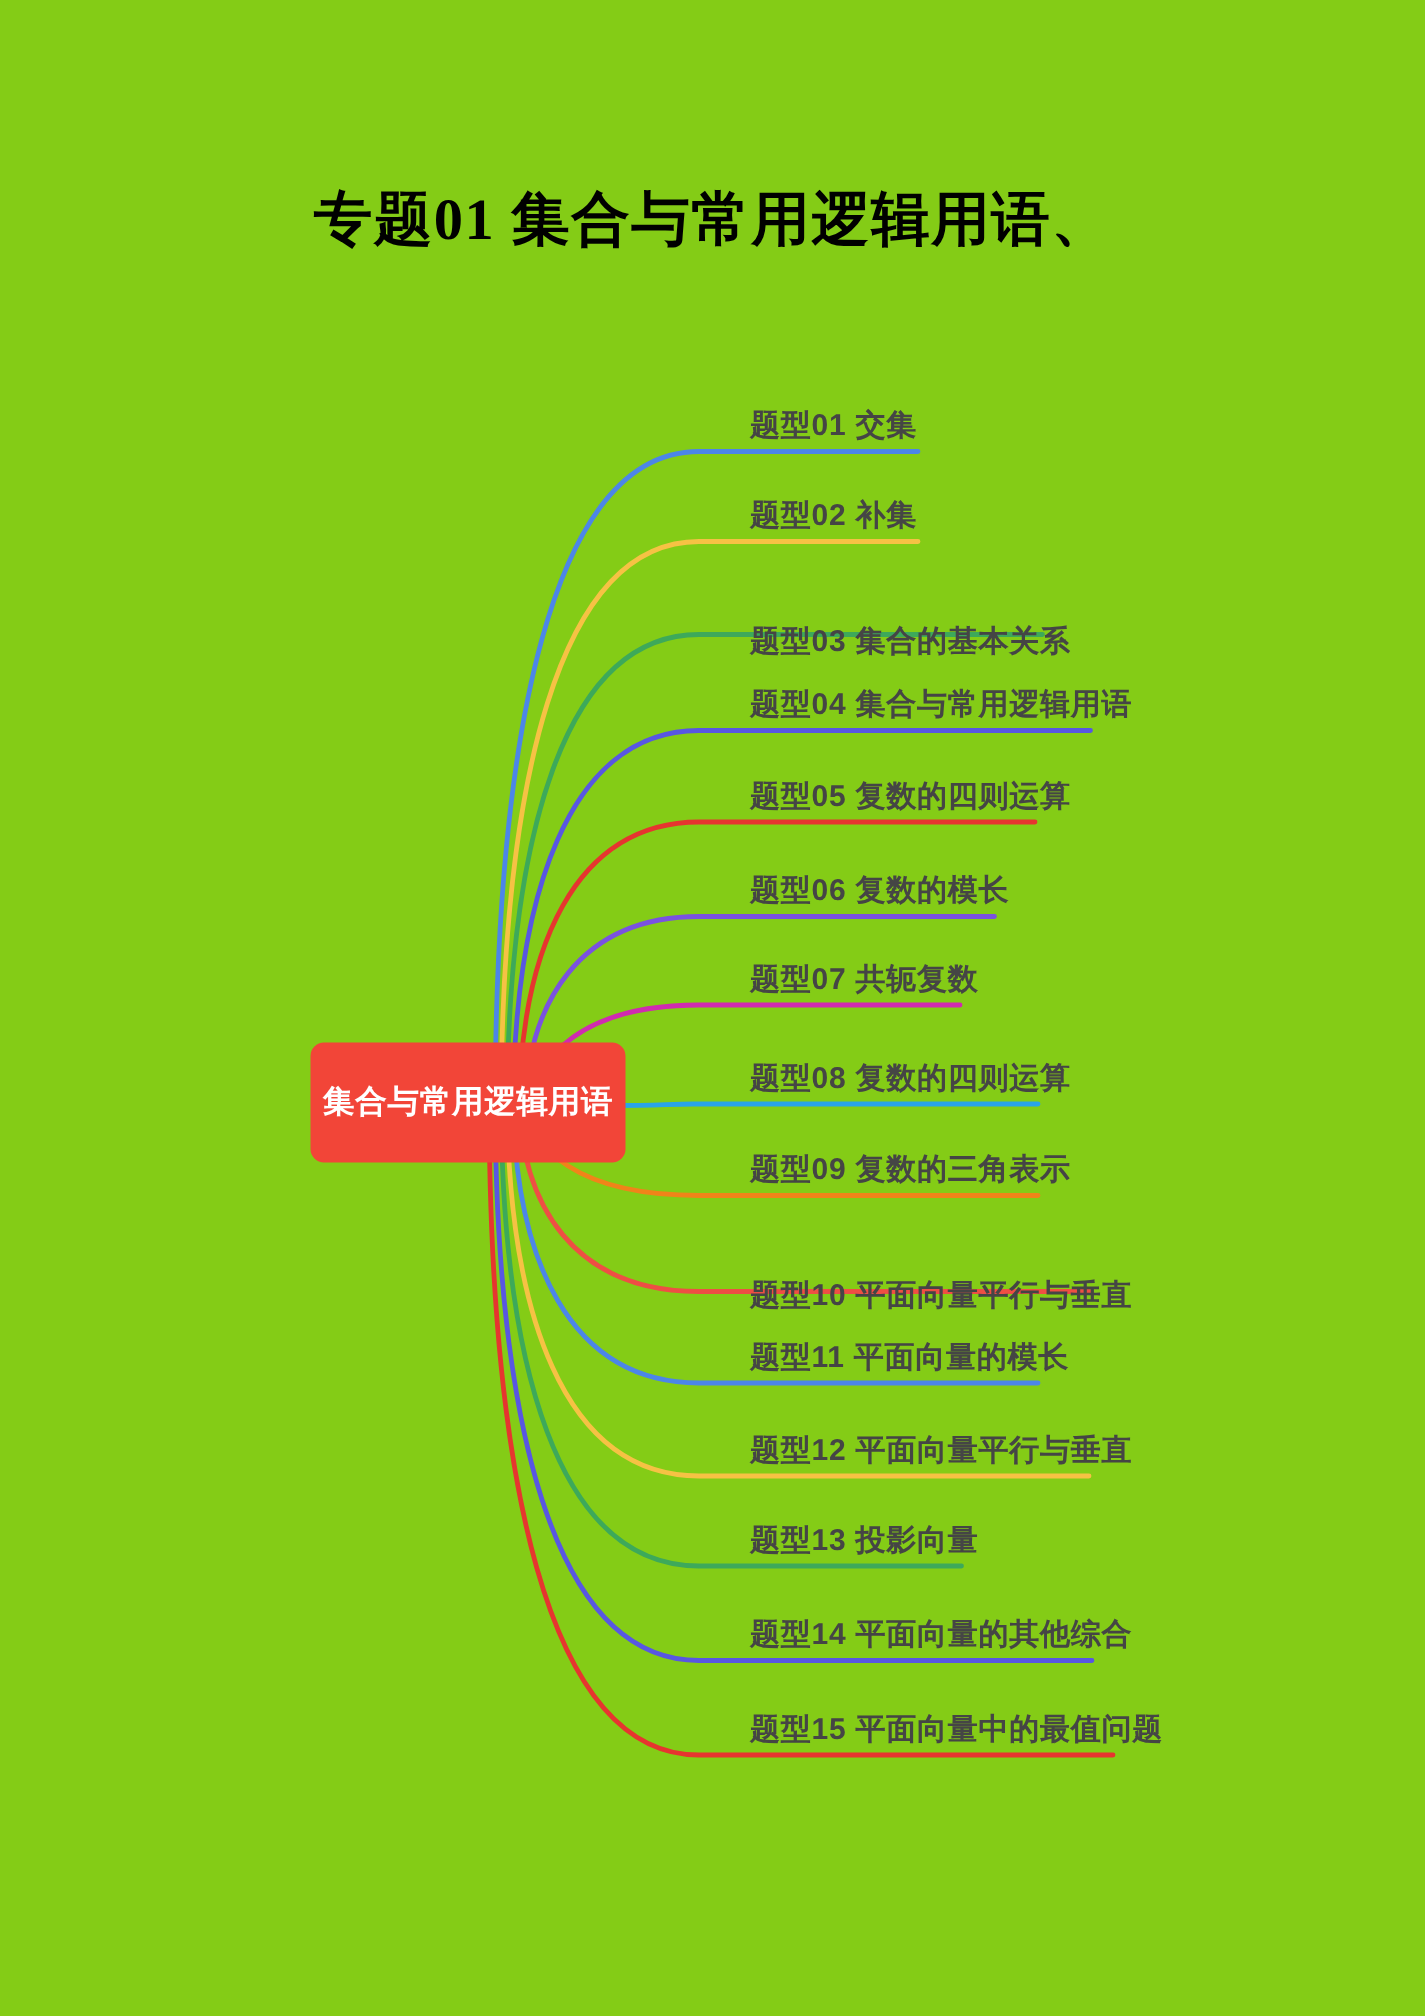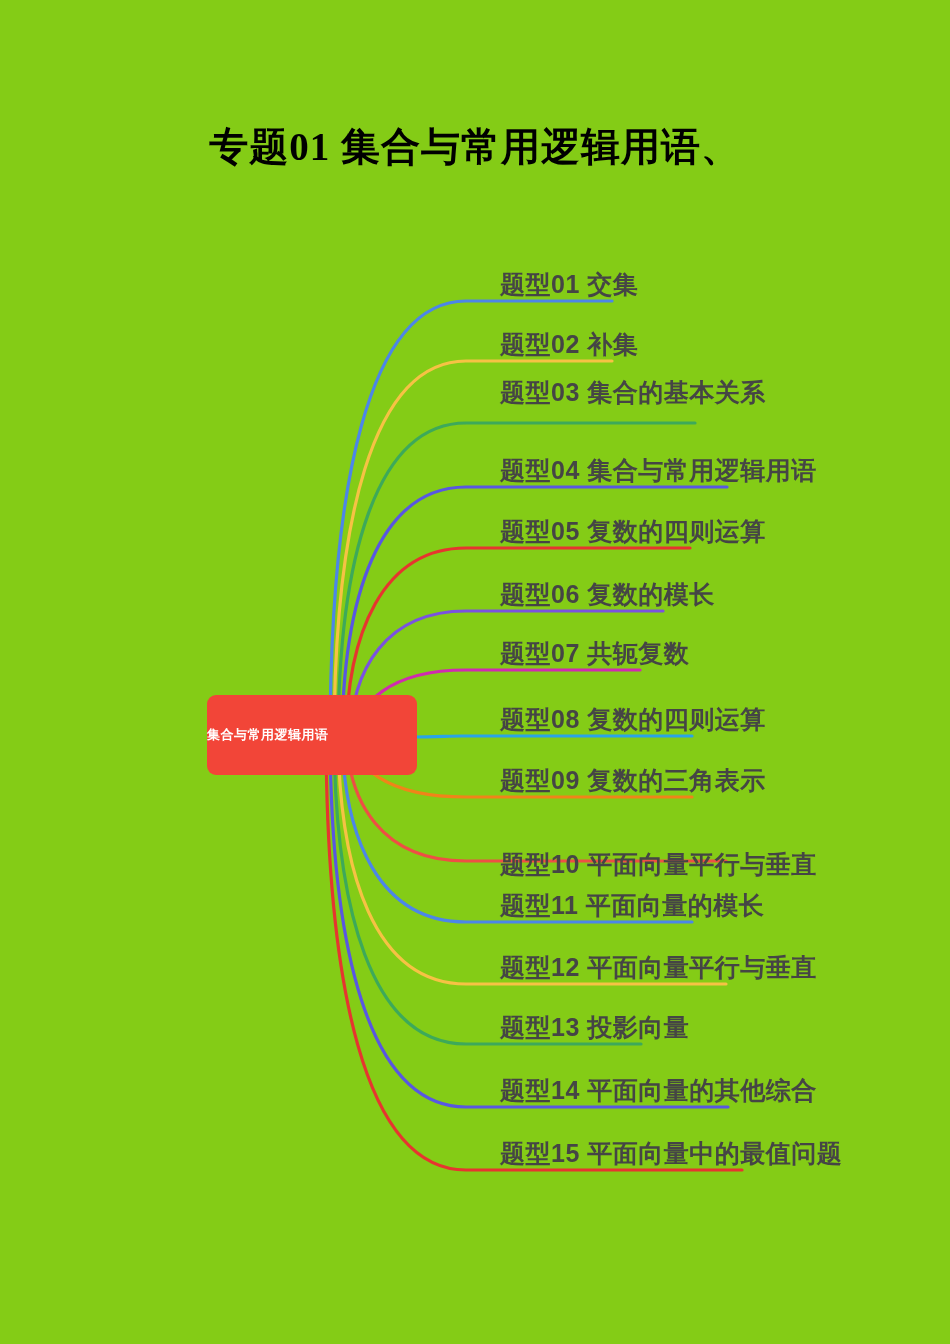--- a/index.html
+++ b/index.html
@@ -37,40 +37,40 @@
     height: 1344px;
   }
   #branch-svg {
     position: absolute;
     left: 0; top: 0;
   }
   .branch-label {
     position: absolute;
     left: 500px;
     font-weight: 700;
-    font-size: 25px;
+    font-size: 20px;
     line-height: 24px;
     color: #454545;
     white-space: nowrap;
     letter-spacing: 0.5px;
   }
   .root-node {
     position: absolute;
     left: 207px;
     top: 695px;
     width: 210px;
     height: 80px;
     background: #F24538;
     border-radius: 9px;
     color: #ffffff;
     font-weight: 700;
-    font-size: 13px;
+    font-size: 21px;
     line-height: 28px;
     letter-spacing: 0.5px;
-    text-align: left;
+    text-align: center;
     display: flex;
     flex-direction: column;
     justify-content: center;
     box-sizing: border-box;
   }
 </style>
 </head>
 <body>
 
 <div class="page">
@@ -94,21 +94,21 @@
         <path d="M 342 727 C 342 840 380 922 466 922 L 692 922" fill="none" stroke="#4C86E8" stroke-width="3.2" stroke-linecap="round"></path>
         <path d="M 338 727 C 338 876 376 984 466 984 L 726 984" fill="none" stroke="#F6C244" stroke-width="3.2" stroke-linecap="round"></path>
         <path d="M 334 727 C 334 911 372 1044 466 1044 L 641 1044" fill="none" stroke="#3DA95A" stroke-width="3.2" stroke-linecap="round"></path>
         <path d="M 330 727 C 330 947 368 1107 466 1107 L 728 1107" fill="none" stroke="#5857E2" stroke-width="3.2" stroke-linecap="round"></path>
         <path d="M 326 727 C 326 984 364 1170 466 1170 L 742 1170" fill="none" stroke="#E6352F" stroke-width="3.2" stroke-linecap="round"></path>
       </svg>
 
     <div id="labels">
         <div class="branch-label" style="top: 272px;">题型01 交集</div>
         <div class="branch-label" style="top: 332px;">题型02 补集</div>
-        <div class="branch-label" style="top: 380px;">题型03 集合的基本关系</div>
+        <div class="branch-label" style="top: 416px;">题型03 集合的基本关系</div>
         <div class="branch-label" style="top: 458px;">题型04 集合与常用逻辑用语</div>
         <div class="branch-label" style="top: 519px;">题型05 复数的四则运算</div>
         <div class="branch-label" style="top: 582px; text-align: center;">题型06 复数的模长</div>
         <div class="branch-label" style="top: 641px;">题型07 共轭复数</div>
         <div class="branch-label" style="top: 707px;">题型08 复数的四则运算</div>
         <div class="branch-label" style="top: 768px;">题型09 复数的三角表示</div>
         <div class="branch-label" style="top: 852px;">题型10 平面向量平行与垂直</div>
         <div class="branch-label" style="top: 893px;">题型11 平面向量的模长</div>
         <div class="branch-label" style="top: 955px;">题型12 平面向量平行与垂直</div>
         <div class="branch-label" style="top: 1015px;">题型13 投影向量</div>

